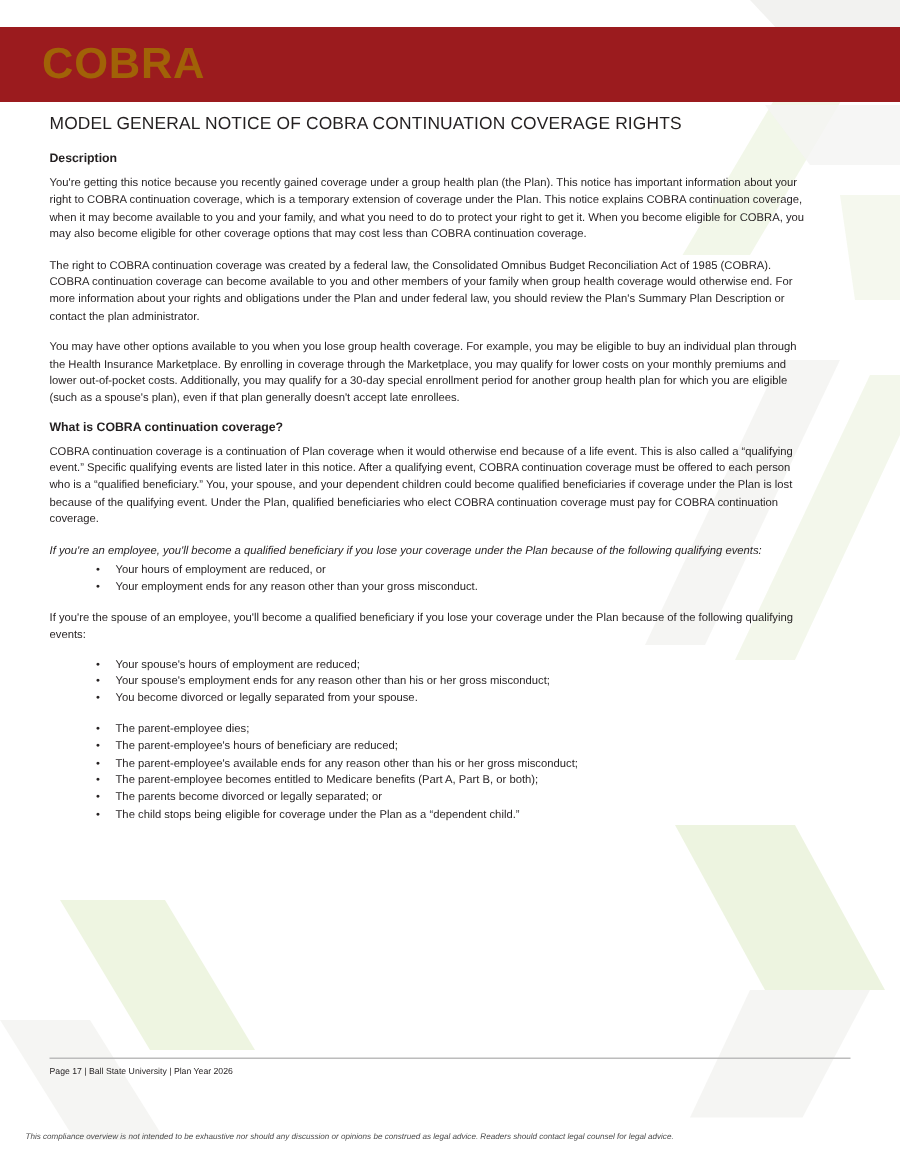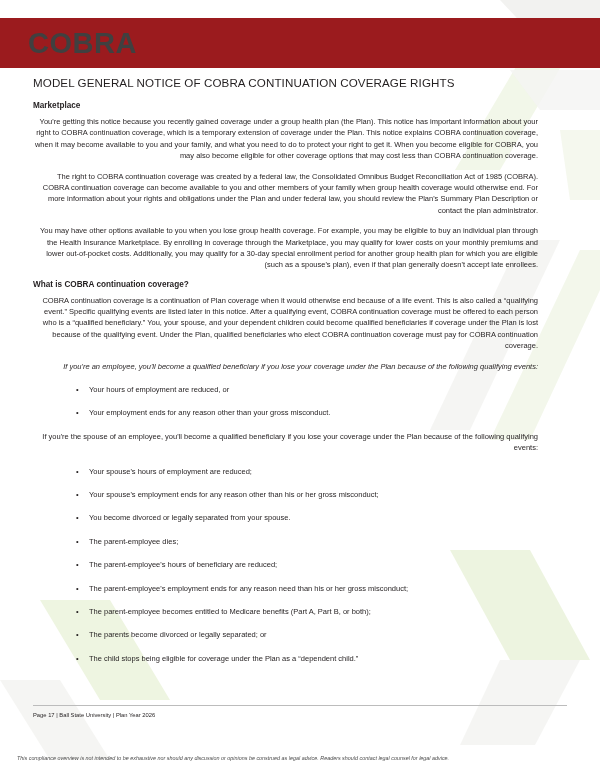--- a/index.html
+++ b/index.html
@@ -42,21 +42,21 @@
     background: #9b1b1e;
     z-index: 2;
   }
   .header-title {
     position: absolute;
     left: 28px;
     top: 27px;
     font-size: 29px;
     font-weight: bold;
     letter-spacing: 0.5px;
-    color: #404040;
+    color: #a16207;
     z-index: 3;
     font-family: "Liberation Sans", sans-serif;
   }
 
   
   .content {
     position: absolute;
     left: 33px;
     top: 76px;
     width: 505px;
@@ -75,35 +75,35 @@
     font-weight: bold;
     color: #231f20;
     margin: 0 0 6px 0;
   }
 
   p.body {
     font-size: 7.5px;
     line-height: 1.52;
     margin: 0 0 9px 0;
     color: #231f20;
-    text-align: right;
+    text-align: left;
   }
 
   ul.bullets {
     list-style: none;
     margin: 0 0 9px 0;
     padding: 0 0 0 0;
   }
   ul.bullets li {
     font-size: 7.5px;
     line-height: 1.52;
     color: #231f20;
     position: relative;
     padding-left: 44px;
-    margin: 12px;
+    margin: 0;
   }
   ul.bullets li::before {
     content: "\2022";
     position: absolute;
     left: 31px;
     top: 0;
     font-size: 7.5px;
   }
 
   
@@ -170,21 +170,21 @@
     </svg>
   </div>
 
   <div class="header-band"></div>
   <div class="header-title">COBRA</div>
 
   <div class="content">
 
     <div class="doc-title">MODEL GENERAL NOTICE OF COBRA CONTINUATION COVERAGE RIGHTS</div>
 
-    <div class="section-head">Marketplace</div>
+    <div class="section-head">Description</div>
     <p class="body">You're getting this notice because you recently gained coverage under a group health plan (the Plan).  This notice has important information about your right to COBRA continuation coverage, which is a temporary extension of coverage under the Plan.  This notice explains COBRA continuation coverage, when it may become available to you and your family, and what you need to do to protect your right to get it.  When you become eligible for COBRA, you may also become eligible for other coverage options that may cost less than COBRA continuation coverage.</p>
     <p class="body">The right to COBRA continuation coverage was created by a federal law, the Consolidated Omnibus Budget Reconciliation Act of 1985 (COBRA).  COBRA continuation coverage can become available to you and other members of your family when group health coverage would otherwise end.  For more information about your rights and obligations under the Plan and under federal law, you should review the Plan's Summary Plan Description or contact the plan administrator.</p>
     <p class="body">You may have other options available to you when you lose group health coverage.  For example, you may be eligible to buy an individual plan through the Health Insurance Marketplace.  By enrolling in coverage through the Marketplace, you may qualify for lower costs on your monthly premiums and lower out-of-pocket costs.  Additionally, you may qualify for a 30-day special enrollment period for another group health plan for which you are eligible (such as a spouse's plan), even if that plan generally doesn't accept late enrollees.</p>
 
     <div class="section-head">What is COBRA continuation coverage?</div>
     <p class="body">COBRA continuation coverage is a continuation of Plan coverage when it would otherwise end because of a life event.  This is also called a “qualifying event.”  Specific qualifying events are listed later in this notice.  After a qualifying event, COBRA continuation coverage must be offered to each person who is a “qualified beneficiary.”  You, your spouse, and your dependent children could become qualified beneficiaries if coverage under the Plan is lost because of the qualifying event.  Under the Plan, qualified beneficiaries who elect COBRA continuation coverage must pay for COBRA continuation coverage.</p>
 
     <p class="body" style="margin-bottom:2px;font-style:italic;">If you're an employee, you'll become a qualified beneficiary if you lose your coverage under the Plan because of the following qualifying events:</p>
     <ul class="bullets">
       <li>Your hours of employment are reduced, or</li>
@@ -194,21 +194,21 @@
     <p class="body" style="margin-bottom:8px;">If you're the spouse of an employee, you'll become a qualified beneficiary if you lose your coverage under the Plan because of the following qualifying events:</p>
     <ul class="bullets">
       <li>Your spouse's hours of employment are reduced;</li>
       <li>Your spouse's employment ends for any reason other than his or her gross misconduct;</li>
       <li>You become divorced or legally separated from your spouse.</li>
     </ul>
 
     <ul class="bullets">
       <li>The parent-employee dies;</li>
       <li>The parent-employee's hours of beneficiary are reduced;</li>
-      <li>The parent-employee's employment ends for any reason need than his or her gross misconduct;</li>
+      <li>The parent-employee's available ends for any reason other than his or her gross misconduct;</li>
       <li>The parent-employee becomes entitled to Medicare benefits (Part A, Part B, or both);</li>
       <li>The parents become divorced or legally separated; or</li>
       <li>The child stops being eligible for coverage under the Plan as a “dependent child.”</li>
     </ul>
 
   </div>
 
   <div class="footer-rule"></div>
   <div class="footer-page">Page 17  |  Ball State University  |  Plan Year 2026</div>
   <div class="footer-note">This compliance overview is not intended to be exhaustive nor should any discussion or opinions be construed as legal advice. Readers should contact legal counsel for legal advice.</div>

